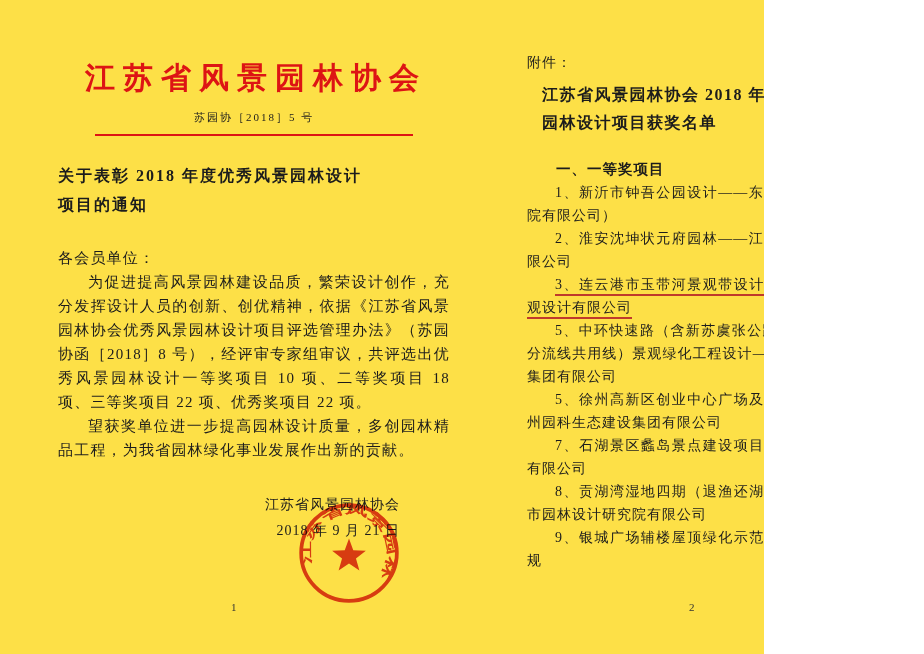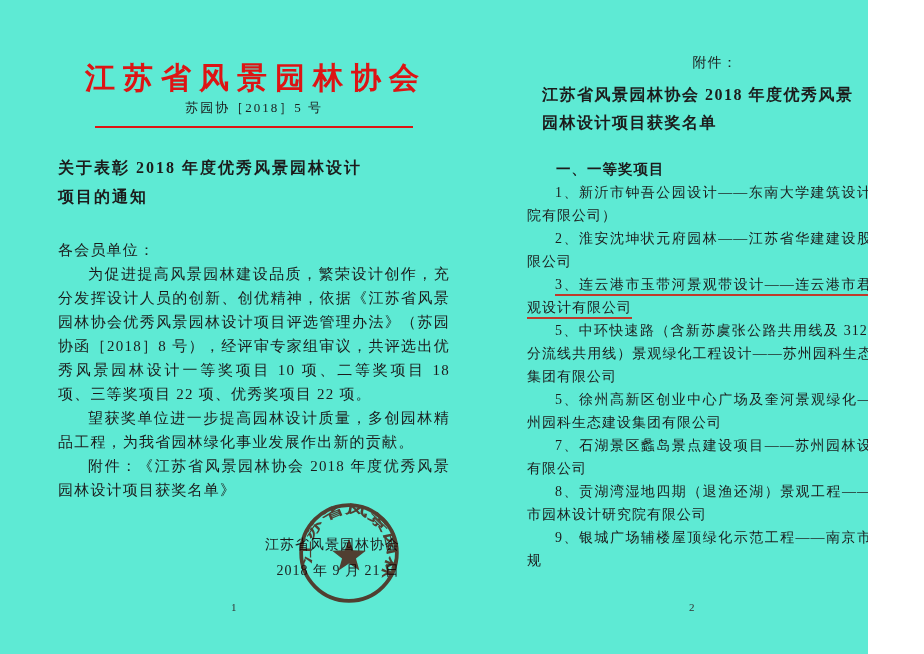--- a/index.html
+++ b/index.html
@@ -4,38 +4,38 @@
 <style>
   :root{
     --accent_red:#dd1414;
     --seal_red:#d6352b;
     --underline_red:#bf3a2b;
     --text_black:#1c1c1c;
   }
   html,body{margin:0;padding:0;background:#ffffff;}
   .canvas{
     position:relative;
-    width:868px;height:654px;
-    background:#5eead4;
+    width:764px;height:654px;
+    background:#fde047;
     overflow:hidden;
     font-family:"Liberation Serif","DejaVu Serif",serif;
     color:var(--text_black);
   }
   
   .page-left{position:absolute;left:58px;top:58px;width:392px;}
   .letterhead{text-align:center;}
   .org-title{
     color:var(--accent_red);
     font-size:30px;font-weight:700;
     letter-spacing:8px;
     white-space:nowrap;
     margin-left:4px;
   }
   .doc-number{
-    font-size:13px;letter-spacing:2px;
+    font-size:11px;letter-spacing:2px;margin-top:11px;
   }
   .red-divider{
     height:2px;background:var(--accent_red);
     width:318px;margin:9px auto 0 auto;
   }
   .notice-title{
     margin-top:25px;
     font-size:16px;font-weight:700;line-height:29px;letter-spacing:2px;
   }
   .body-block{
@@ -50,21 +50,21 @@
     margin-top:30px;text-align:right;padding-right:50px;
     font-size:14px;line-height:26px;letter-spacing:1px;
   }
   
   .seal{
     position:absolute;left:297px;top:501px;width:104px;height:104px;
     mix-blend-mode:multiply;opacity:.93;pointer-events:none;
   }
   
   .page-right{position:absolute;left:527px;top:54px;width:376px;}
-  .attach-label{font-size:14px;letter-spacing:1px;line-height:18px;text-align:center;}
+  .attach-label{font-size:14px;letter-spacing:1px;line-height:18px;}
   .award-title{
     margin-top:9px;text-align:left;
     font-size:16px;font-weight:700;line-height:28px;letter-spacing:1.5px;margin-left:15px;
   }
   .section-heading{
     margin:21px 0 0 0;
     font-size:14.5px;font-weight:700;letter-spacing:1px;
     text-indent:2em;line-height:23px;
   }
   .award-list{font-size:14px;line-height:23px;letter-spacing:1px;text-align:justify;}
@@ -94,21 +94,20 @@
 
     <div class="notice-title">
       <div>关于表彰 2018 年度优秀风景园林设计</div>
       <div>项目的通知</div>
     </div>
 
     <div class="body-block">
       <p>各会员单位：</p>
       <p class="indent">为促进提高风景园林建设品质，繁荣设计创作，充分发挥设计人员的创新、创优精神，依据《江苏省风景园林协会优秀风景园林设计项目评选管理办法》（苏园协函［2018］8 号），经评审专家组审议，共评选出优秀风景园林设计一等奖项目 10 项、二等奖项目 18 项、三等奖项目 22 项、优秀奖项目 22 项。</p>
       <p class="indent">望获奖单位进一步提高园林设计质量，多创园林精品工程，为我省园林绿化事业发展作出新的贡献。</p>
-      <p class="attachment-note">附件：《江苏省风景园林协会 2018 年度优秀风景园林设计项目获奖名单》</p>
     </div>
 
     <div class="sign-block">
       <div>江苏省风景园林协会</div>
       <div>2018 年 9 月 21 日</div>
     </div>
   </div>
 
   <svg class="seal" viewBox="0 0 100 100">
     <circle cx="50" cy="50" r="46" fill="none" stroke="var(--seal_red)" stroke-width="3.6"></circle>

